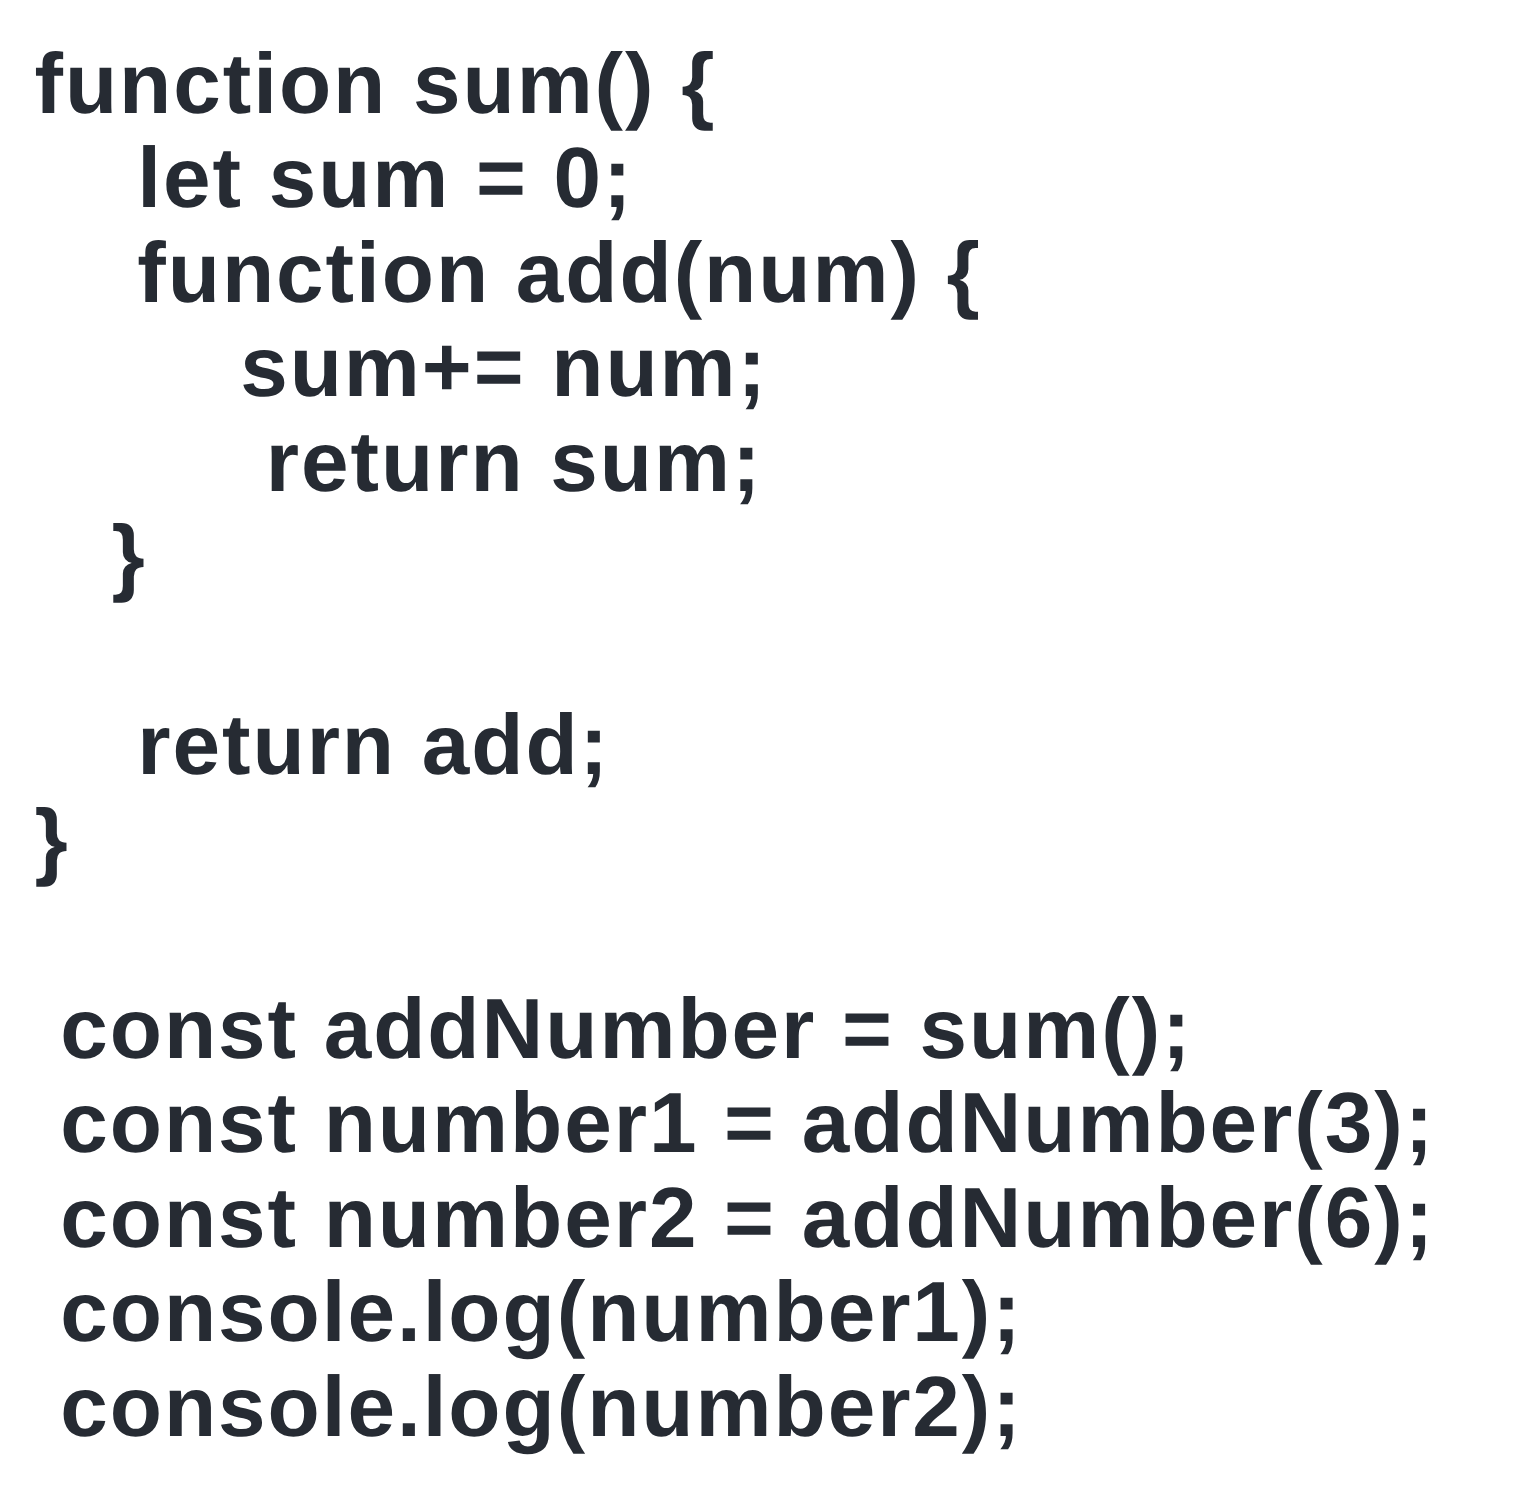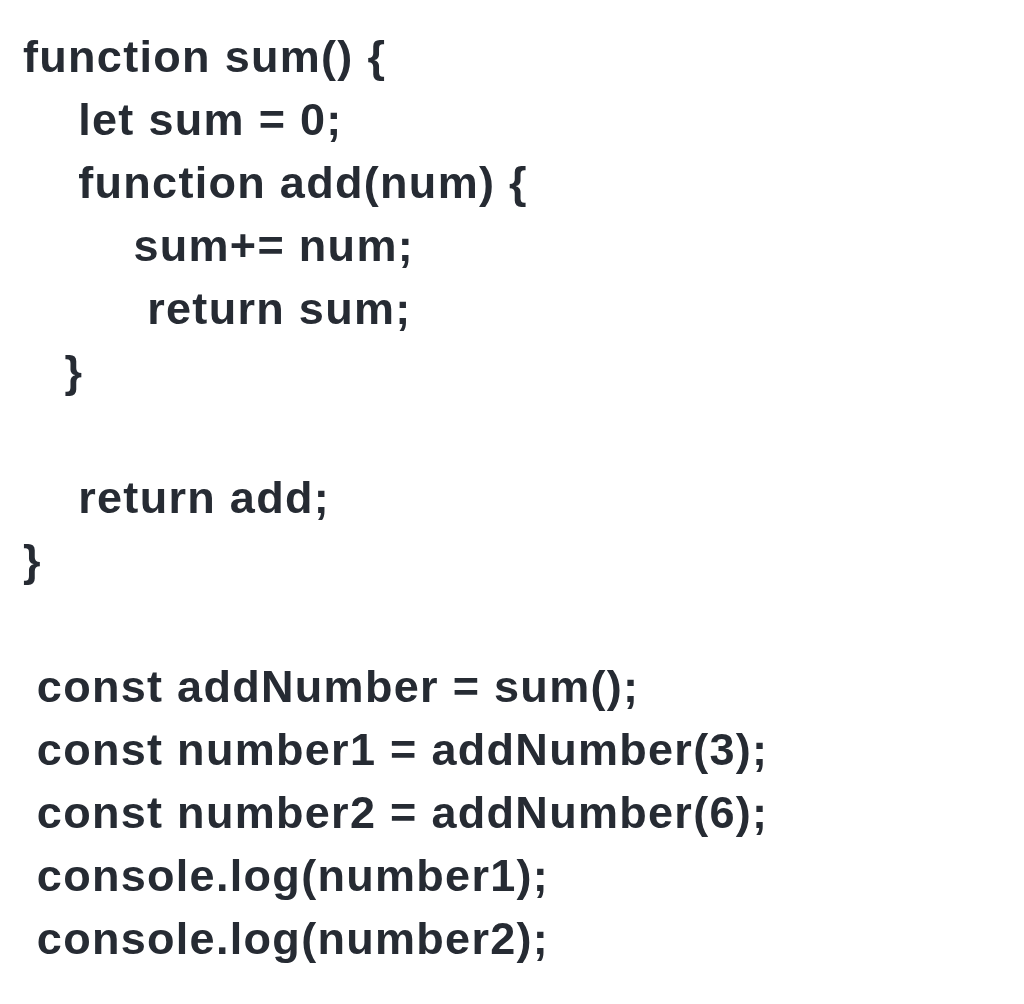--- a/index.html
+++ b/index.html
@@ -13,21 +13,21 @@
     overflow: hidden;
     font-family: "Liberation Sans", "DejaVu Sans", sans-serif;
   }
   .page {
     width: 100%;
     height: 100%;
   }
   .code-block {
     box-sizing: border-box;
     padding: 25px 10px 0 23px;
-    font-size: 45px;
+    font-size: 57px;
     line-height: 63px;
     font-weight: 600;
     letter-spacing: 1.3px;
     white-space: pre;
     color: #262b33;
   }
   .code-line {
     min-height: 63px;
     white-space: pre;
   }

